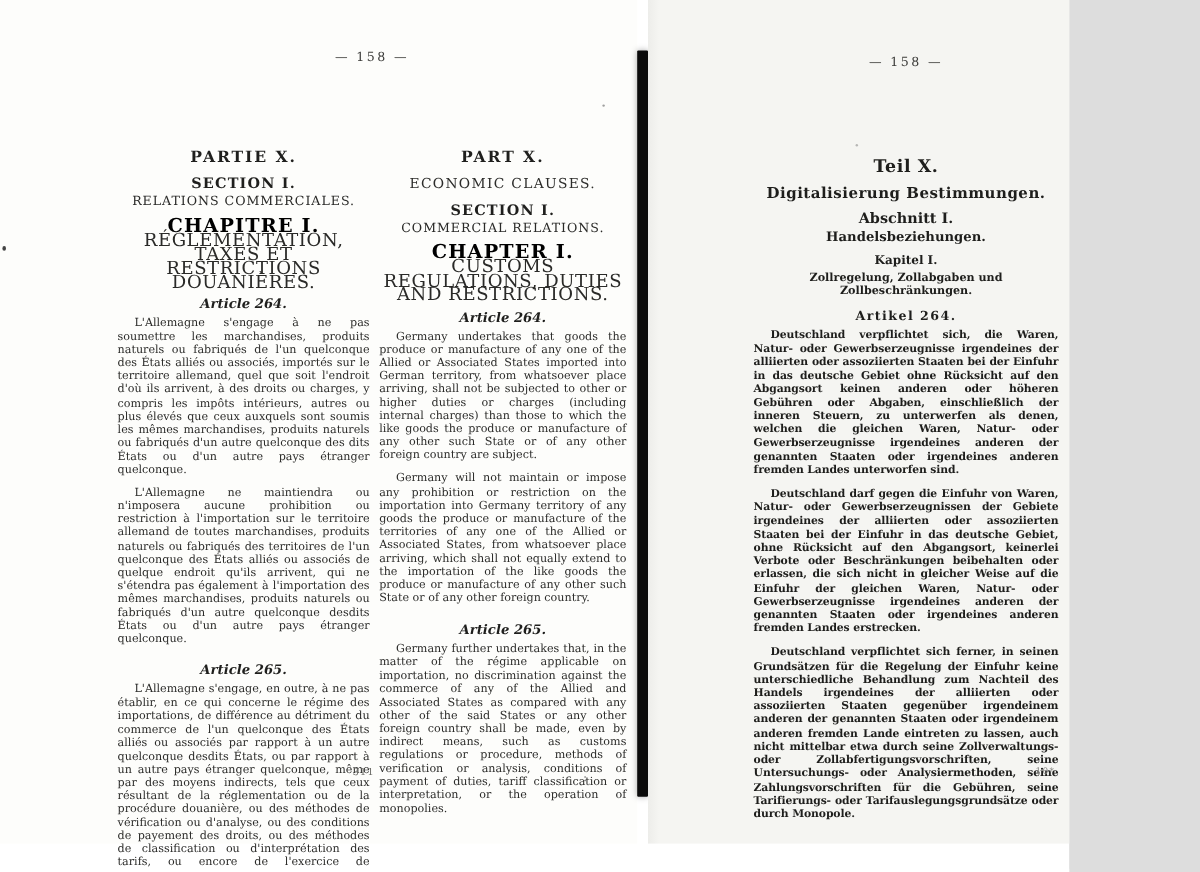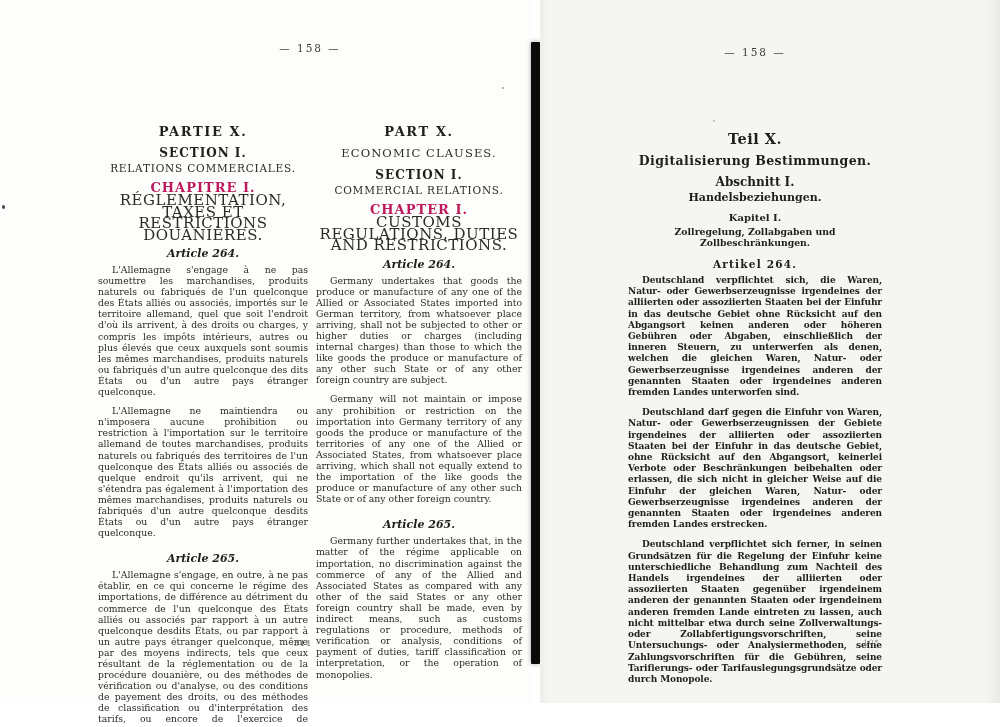--- a/index.html
+++ b/index.html
@@ -1,16 +1,16 @@
 <!DOCTYPE html>
 <html><head>
 <meta charset="utf-8">
 <style>
   html,body{margin:0;padding:0;background:#ddd;}
-  .canvas{position:relative;width:1000px;height:727px;background:#ffffff;overflow:hidden;
+  .canvas{position:relative;width:891px;height:727px;background:#ffffff;overflow:hidden;
           font-family:"DejaVu Serif", serif;color:#2a2a28;}
 
   
   .page-left{position:absolute;left:0;top:0;width:531px;height:703px;background:#fdfdfb;}
   .page-right{position:absolute;left:540px;top:0;width:460px;height:703px;
               background:linear-gradient(90deg,#ededea 0%,#f5f5f2 2%,#f5f5f2 97%,#e9e9e5 100%);}
   .gutter{position:absolute;left:531px;top:42px;width:9px;height:622px;background:#0b0b0b;
           box-shadow:0 0 5px rgba(0,0,0,.35);border-radius:1px;}
 
   
@@ -20,21 +20,21 @@
 
   
   .cols{position:absolute;top:124px;left:98px;width:424px;display:flex;gap:8px;}
   .col{width:210px;}
   .col:last-child{width:206px;}
 
   .h-part{text-align:center;font-weight:bold;font-size:13px;letter-spacing:1.6px;line-height:15px;margin:0 0 7px;color:#1f1f1d;}
   .h-partsub{text-align:center;font-size:11.5px;letter-spacing:1.1px;line-height:14px;margin:0 0 8px;color:#2c2c2a;}
   .h-sec{text-align:center;font-weight:bold;font-size:12px;letter-spacing:1px;line-height:15px;margin:0 0 1px;color:#1f1f1d;}
   .h-secsub{text-align:center;font-size:10.5px;letter-spacing:.8px;line-height:13px;margin:0 0 6px;}
-  .h-chap{text-align:center;font-weight:bold;font-size:13px;letter-spacing:1px;line-height:14px;margin:0;color:#be185d;}
+  .h-chap{text-align:center;font-weight:bold;font-size:16px;letter-spacing:1px;line-height:14px;margin:0;color:#000000;}
   .h-chapsub{text-align:center;font-size:15px;letter-spacing:.5px;line-height:11.5px;margin:0 0 4px;}
   .art-title{text-align:center;font-weight:bold;font-style:italic;font-size:11px;line-height:13px;margin:6px 0 4px;color:#1f1f1d;}
   .art-title.later{margin-top:14px;}
   p.body{font-size:9.3px;line-height:11.1px;text-align:justify;text-indent:14px;margin:0 0 8px;}
 
   
   .col-de{position:absolute;top:130px;left:88px;width:254px;color:#1e1e1c;}
   .de-part{text-align:center;font-weight:bold;font-size:14.5px;line-height:17px;letter-spacing:.5px;margin:0 0 6px;}
   .de-partsub{text-align:center;font-weight:bold;font-size:12.5px;line-height:15px;letter-spacing:.4px;margin:0 0 7px;}
   .de-sec{text-align:center;font-weight:bold;font-size:12px;line-height:14px;margin:0 0 2px;}

